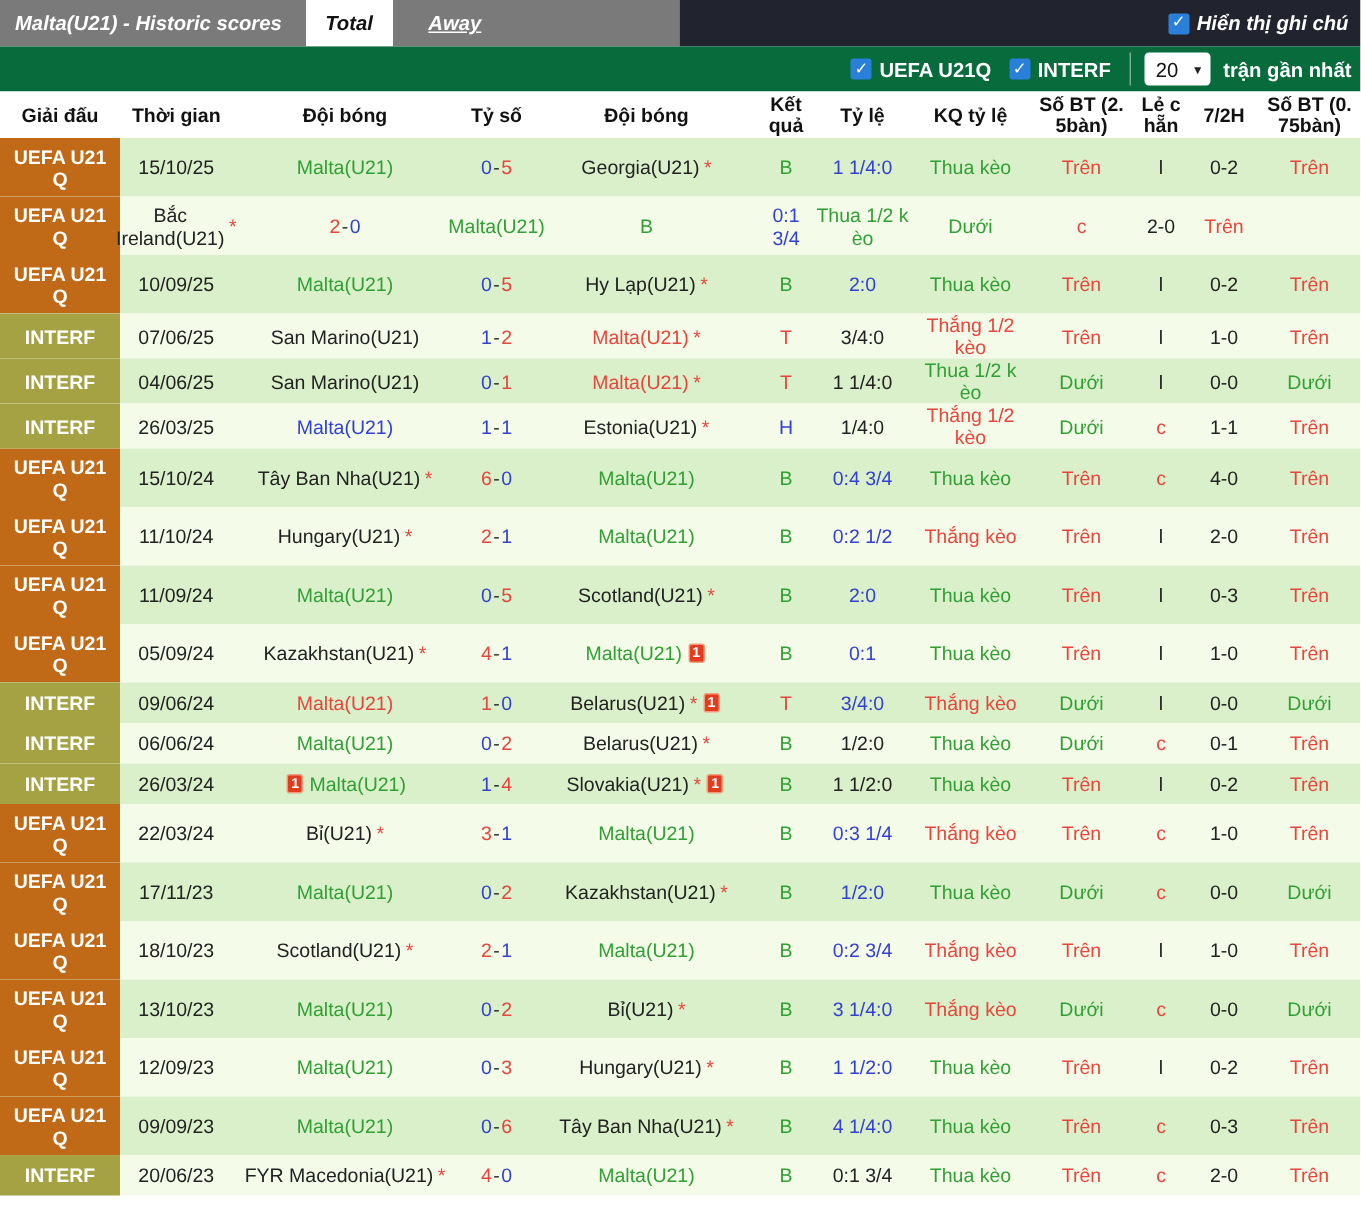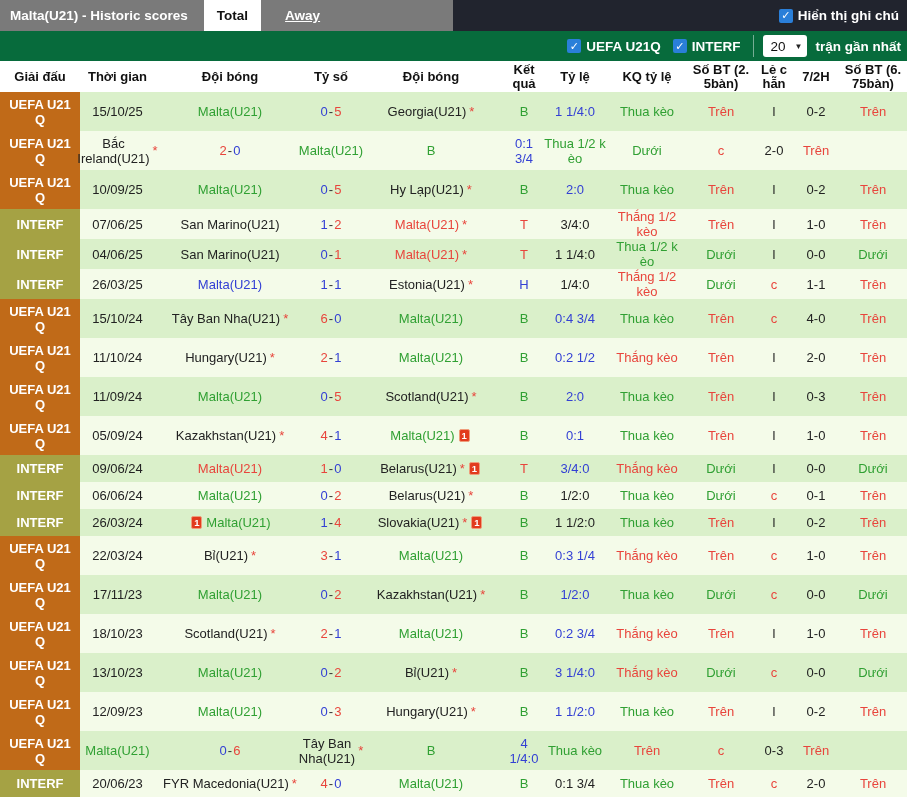--- a/index.html
+++ b/index.html
@@ -1,21 +1,21 @@
 <!DOCTYPE html>
 <html><head>
 <meta charset="utf-8">
 <style>
   * { margin:0; padding:0; box-sizing:border-box; }
   html,body { width:907px; height:805px; overflow:hidden; }
   body { font-family:"Liberation Sans","DejaVu Sans",sans-serif; background:#fff; }
   .app { width:907px; height:805px; display:flex; flex-direction:column; overflow:hidden; }
 
   
-  .topbar { flex:0 0 30px; display:flex; }
+  .topbar { flex:0 0 30px; display:flex;font-style:italic; }
   .topbar-left { width:453px; background:#7a7a7a; display:flex; align-items:stretch; }
   .page-title { color:#fff; font-weight:bold; font-size:13.5px; padding-left:10px; display:flex; align-items:center; }
   .tab { display:flex; align-items:center; padding:0 13px; color:#fff; font-weight:bold; font-size:13.5px; cursor:pointer; }
   .tab.active { background:#fff; color:#111; margin-left:16px; }
   .tab.link { text-decoration:underline; padding:8px 8px; margin-left:16px; }
   .topbar-right { flex:1; background:#21242e; display:flex; align-items:center; justify-content:flex-end; padding-right:8px; gap:5px; color:#fff; font-weight:bold; font-size:13.5px; }
 
   .checkbox { width:14px; height:14px; background:#2a7fd9; border-radius:2px; color:#fff; font-size:11px; font-weight:bold; display:inline-flex; align-items:center; justify-content:center; line-height:1; flex:0 0 auto; cursor:pointer; }
 
   
@@ -93,21 +93,21 @@
     <div class="hcell">Đội bóng</div>
     <div class="hcell">Kết
 quả</div>
     <div class="hcell">Tỷ lệ</div>
     <div class="hcell">KQ tỷ lệ</div>
     <div class="hcell">Số BT (2.
 5bàn)</div>
     <div class="hcell">Lẻ c
 hẵn</div>
     <div class="hcell">7/2H</div>
-    <div class="hcell">Số BT (6.
+    <div class="hcell">Số BT (0.
 75bàn)</div>
   </div>
 
   <div class="tbody">
       <div class="row dark tall">
         <div class="cell badge uefa">UEFA U21
 Q</div>
         <div class="cell ">15/10/25</div>
         <div class="cell team-cell"><span class="team-name tc-green">Malta(U21)</span></div>
         <div class="cell"><span class="tc-blue">0</span><span class="dash">-</span><span class="tc-red">5</span></div>
@@ -368,20 +368,21 @@
         <div class="cell tc-blue">1 1/2:0</div>
         <div class="cell tc-green">Thua kèo</div>
         <div class="cell tc-red">Trên</div>
         <div class="cell tc-black">l</div>
         <div class="cell ">0-2</div>
         <div class="cell tc-red">Trên</div>
       </div>
       <div class="row dark tall">
         <div class="cell badge uefa">UEFA U21
 Q</div>
+        <div class="cell ">09/09/23</div>
         <div class="cell team-cell"><span class="team-name tc-green">Malta(U21)</span></div>
         <div class="cell"><span class="tc-blue">0</span><span class="dash">-</span><span class="tc-red">6</span></div>
         <div class="cell team-cell"><span class="team-name tc-black">Tây Ban Nha(U21)</span><span class="star">*</span></div>
         <div class="cell tc-green">B</div>
         <div class="cell tc-blue">4 1/4:0</div>
         <div class="cell tc-green">Thua kèo</div>
         <div class="cell tc-red">Trên</div>
         <div class="cell tc-red">c</div>
         <div class="cell ">0-3</div>
         <div class="cell tc-red">Trên</div>

